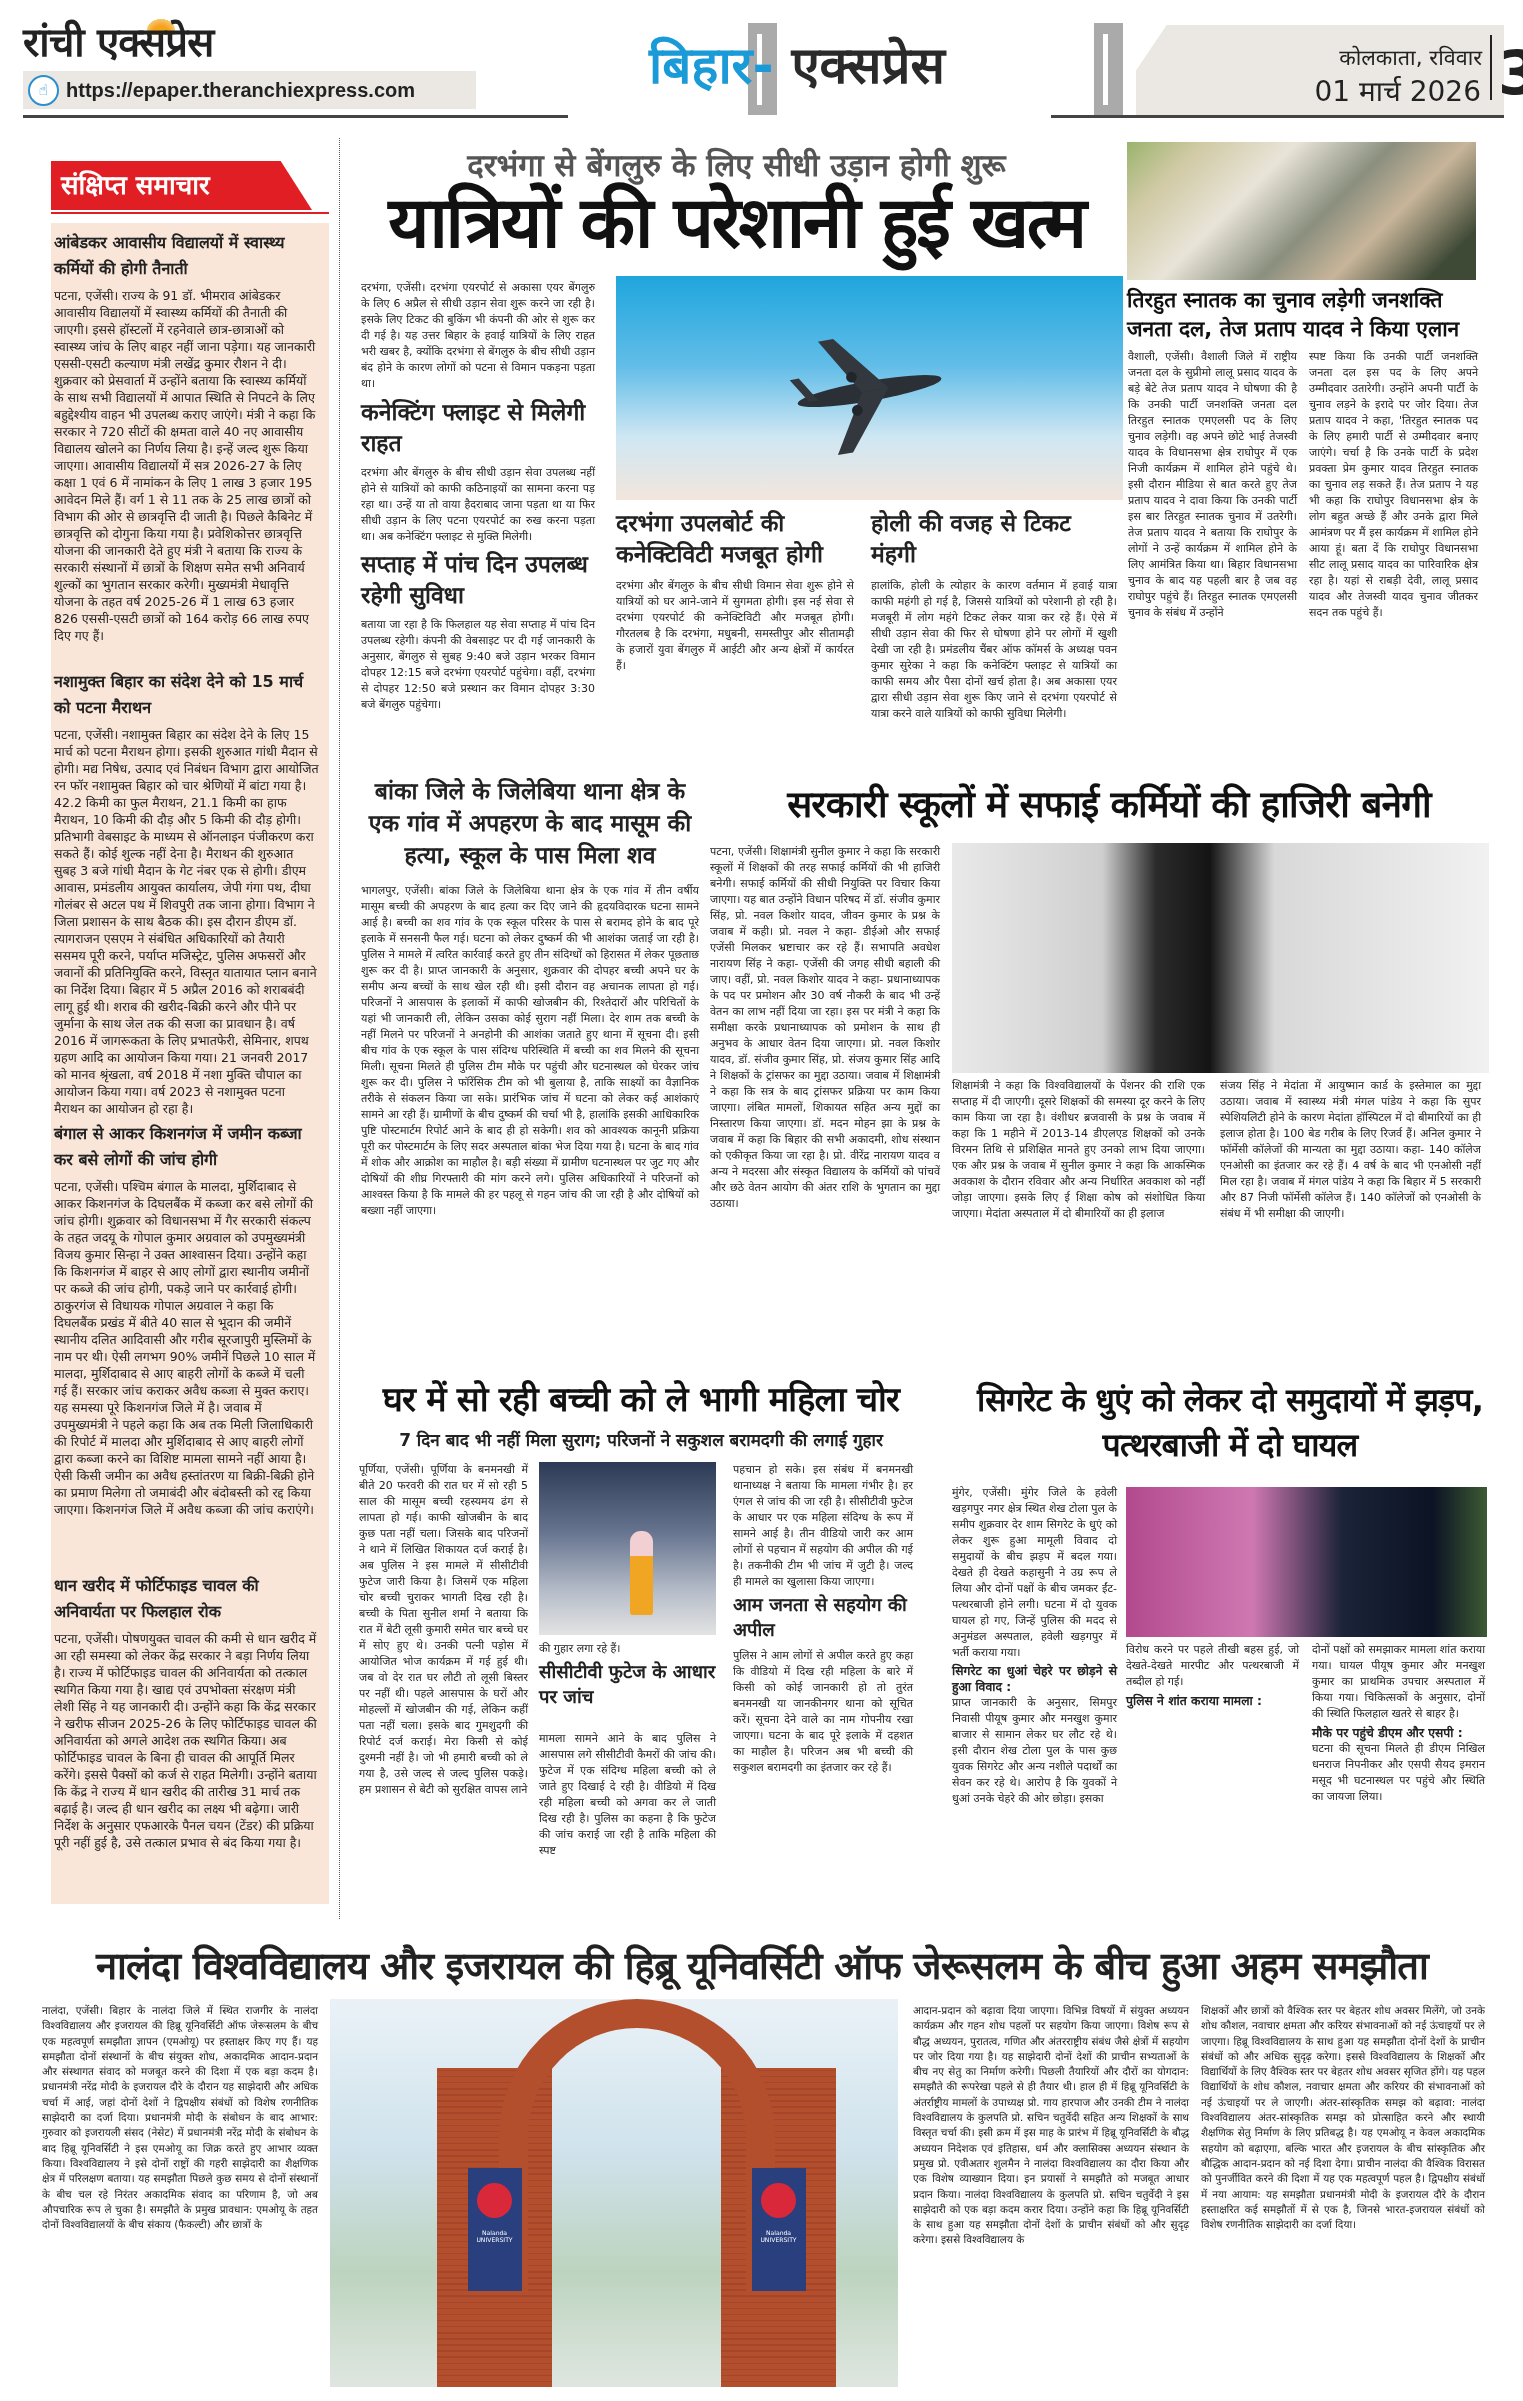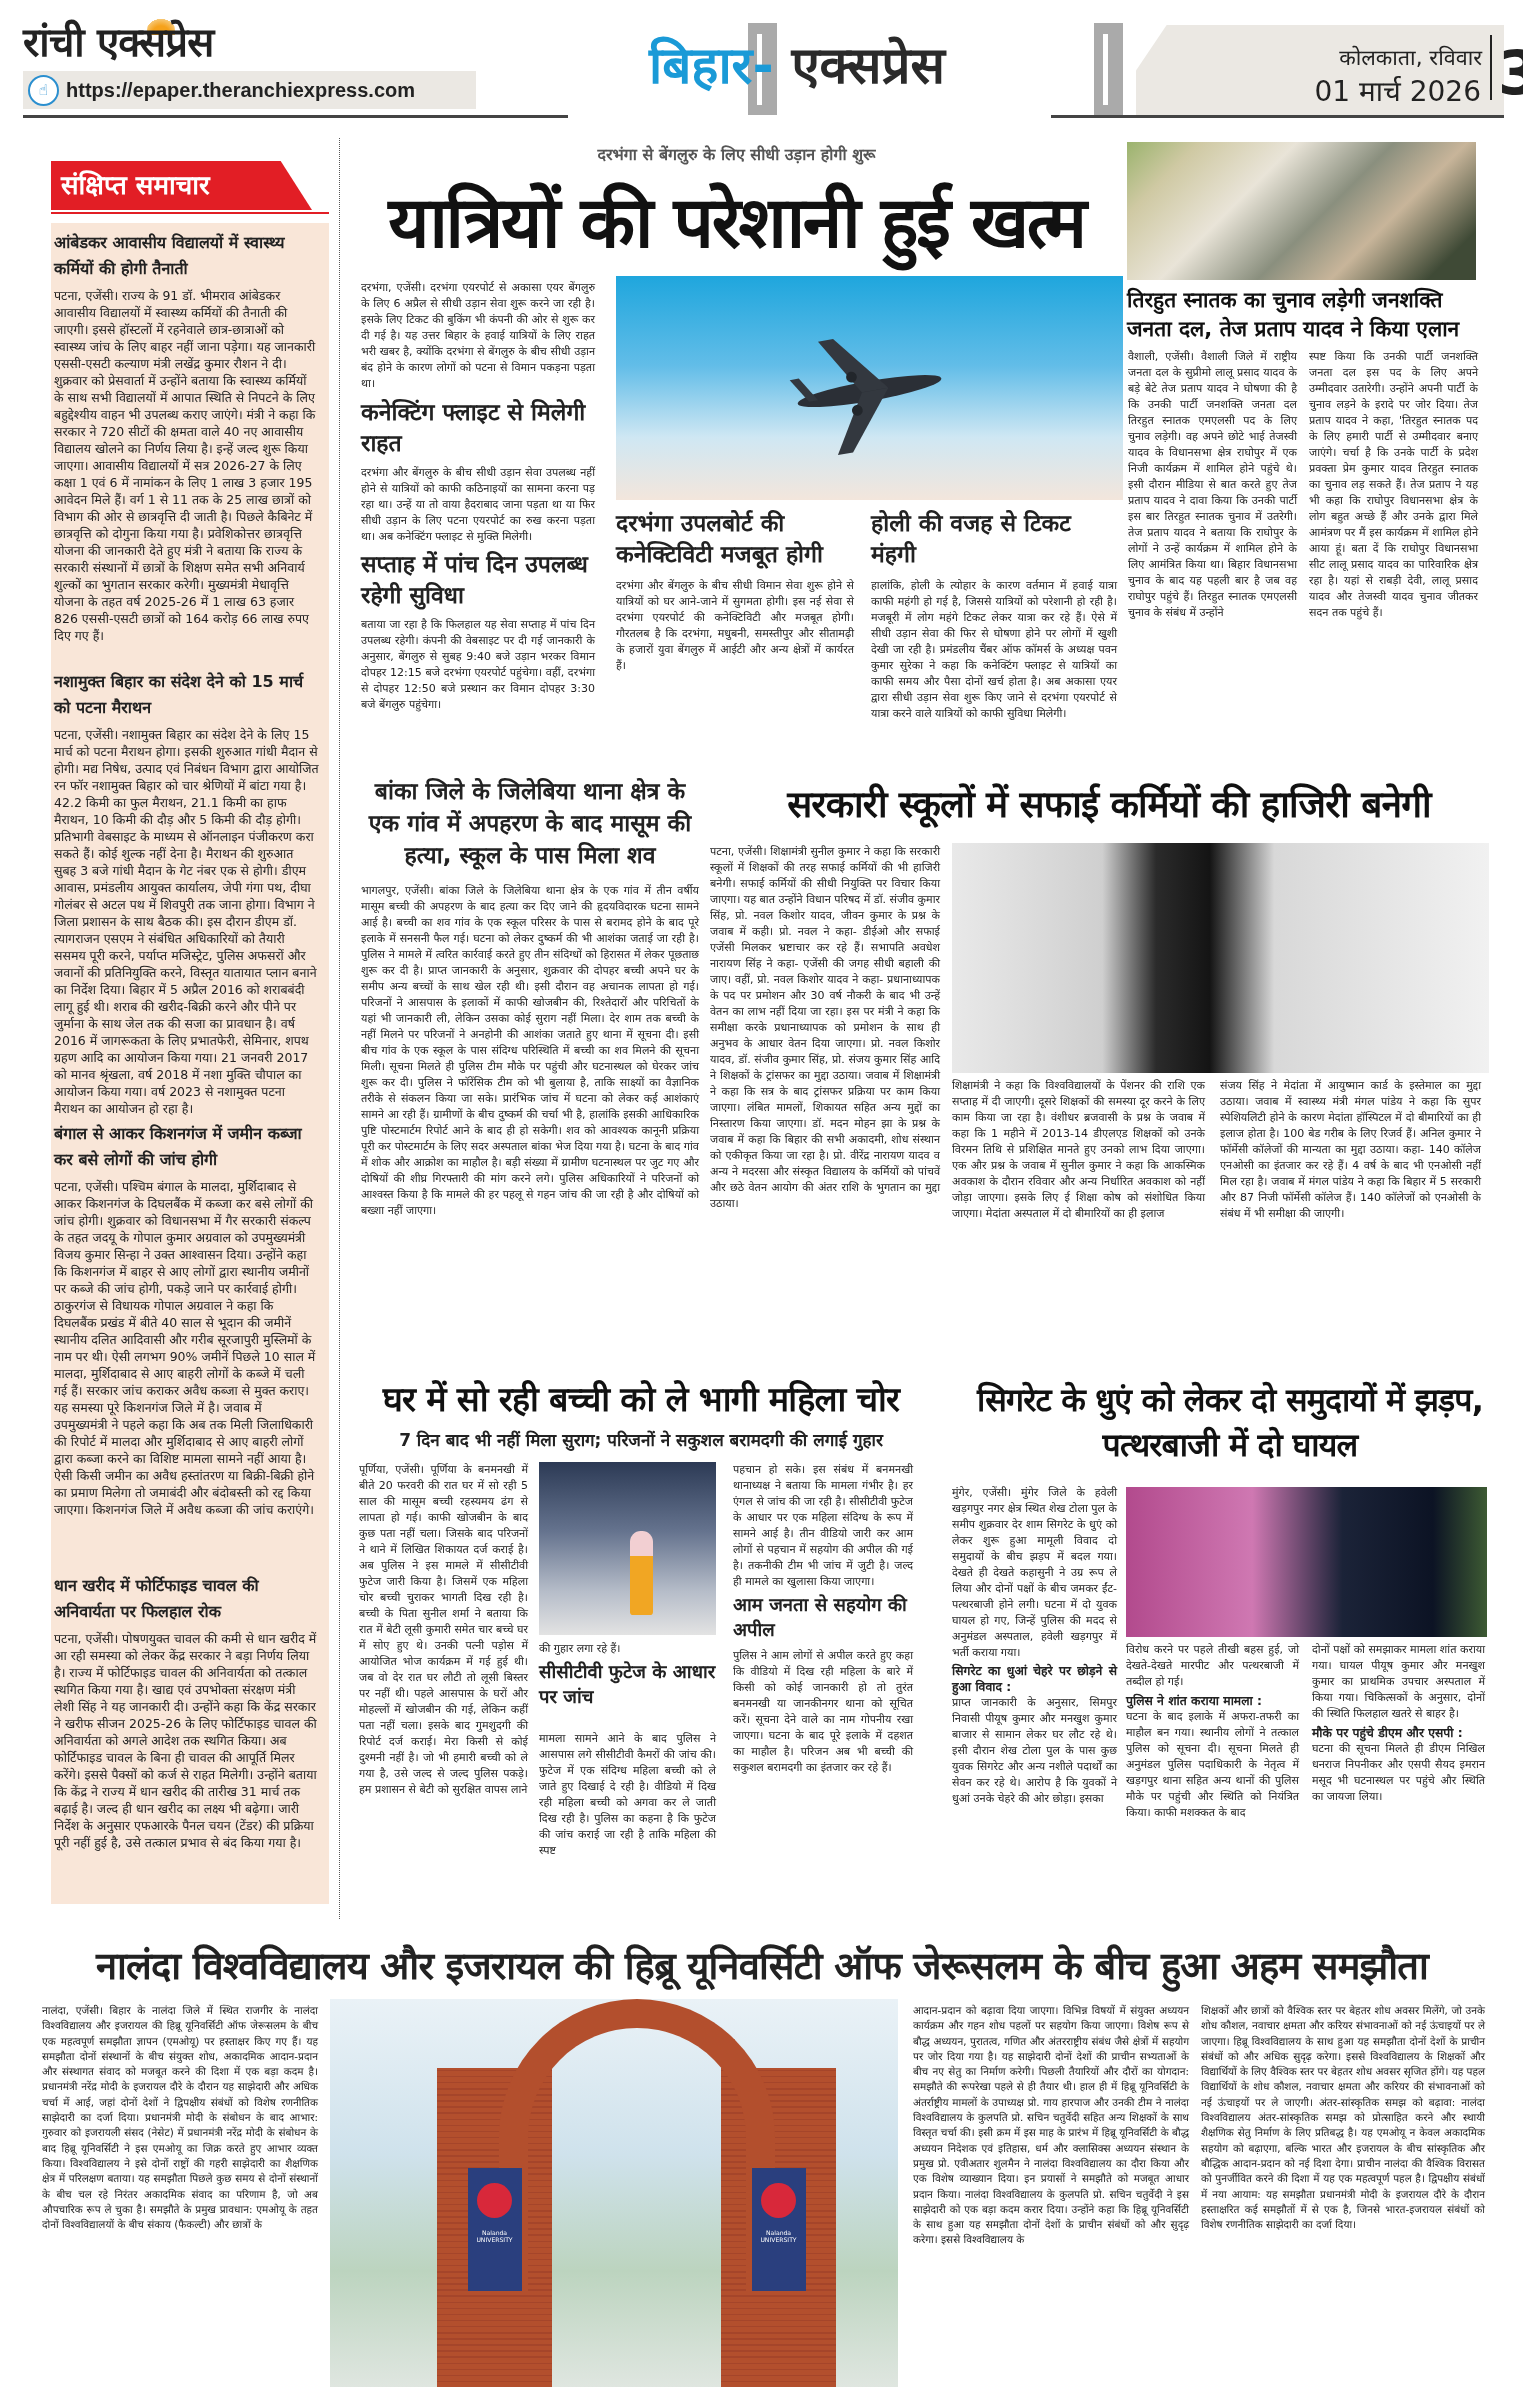--- a/index.html
+++ b/index.html
@@ -23,21 +23,21 @@
 .hdr-date{left:1274px;top:71px;font-size:28px;color:#222;text-align:right;width:207px;white-space:nowrap}
 .hdr-vline{left:1490px;top:35px;width:1.5px;height:65px;background:#222}
 .hdr-page{left:1498px;top:38px;font-size:60px;font-weight:bold;color:#222}
 .brief-tab{left:51px;top:161px;width:261px;height:49px;background:#e21e25;clip-path:polygon(0 0,88% 0,100% 100%,0 100%)}
 .brief-tab-text{left:61px;top:161px;font-size:26px;font-weight:bold;color:#fff;line-height:48px}
 .brief-rule{left:51px;top:212px;width:278px;height:2.3px;background:#e21e25}
 .brief-box{left:51px;top:223px;width:278px;height:1681px;background:#f9e6d8}
 .brief-head{font-size:16px;font-weight:bold;line-height:26px;color:#222}
 .brief-body{font-size:12.5px;line-height:17px;color:#222}
 .colsep{width:0;border-left:1.5px dotted #555}
-.kicker{font-size:16px;color:#555;font-weight:bold;text-align:center}
+.kicker{font-size:31px;color:#555;font-weight:bold;text-align:center}
 .mega{font-size:71px;font-weight:bold;color:#111;letter-spacing:-2.3px;text-align:center;line-height:84px}
 .txt{font-size:11px;line-height:16px;text-align:justify;color:#222}
 .sub{font-size:23px;font-weight:bold;color:#222;line-height:31px}
 .img{overflow:hidden}
 .plane-sky{background:linear-gradient(180deg,#1fa6dd 0%,#62bde8 40%,#cfe7f3 72%,#f3e6dc 100%)}
 .head-big{font-size:37px;font-weight:bold;color:#111;line-height:43px;text-align:center;letter-spacing:-0.8px}
 .head-mid{font-size:23px;font-weight:bold;color:#222;line-height:31px;text-align:center}
 .crowd{background:linear-gradient(135deg,#9ab36d 0%,#cfc9a3 15%,#e9e4d8 35%,#8a8f7e 55%,#c8b59a 70%,#3f4a36 90%)}
 .sweeper{background:linear-gradient(90deg,#e9e9e9 0%,#cfcfcf 28%,#2b2b2b 38%,#141414 48%,#d8d8d8 60%,#f1f1f1 100%)}
 .cctv{background:linear-gradient(180deg,#2c3a55 0%,#65738e 40%,#b6bdc9 75%,#e3e3e3 100%)}
@@ -171,21 +171,20 @@
 <div class="abs" style="left:948px;top:1378px;width:564px;font-size:32px;font-weight:bold;color:#111;line-height:45px;text-align:center;letter-spacing:-0.8px">सिगरेट के धुएं को लेकर दो समुदायों में झड़प, पत्थरबाजी में दो घायल</div>
 <div class="abs" style="left:952px;top:1485px;width:165px;">
   <div class="txt">मुंगेर, एजेंसी। मुंगेर जिले के हवेली खड़गपुर नगर क्षेत्र स्थित शेख टोला पुल के समीप शुक्रवार देर शाम सिगरेट के धुएं को लेकर शुरू हुआ मामूली विवाद दो समुदायों के बीच झड़प में बदल गया। देखते ही देखते कहासुनी ने उग्र रूप ले लिया और दोनों पक्षों के बीच जमकर ईंट-पत्थरबाजी होने लगी। घटना में दो युवक घायल हो गए, जिन्हें पुलिस की मदद से अनुमंडल अस्पताल, हवेली खड़गपुर में भर्ती कराया गया।</div>
   <div class="txt" style="font-weight:bold;font-size:12.3px;margin-top:2px">सिगरेट का धुआं चेहरे पर छोड़ने से हुआ विवाद :</div>
   <div class="txt">प्राप्त जानकारी के अनुसार, सिमपुर निवासी पीयूष कुमार और मनखुश कुमार बाजार से सामान लेकर घर लौट रहे थे। इसी दौरान शेख टोला पुल के पास कुछ युवक सिगरेट और अन्य नशीले पदार्थों का सेवन कर रहे थे। आरोप है कि युवकों ने धुआं उनके चेहरे की ओर छोड़ा। इसका</div>
 </div>
 <div class="abs img night" style="left:1126px;top:1487px;width:361px;height:150px;"></div>
 <div class="abs" style="left:1126px;top:1642px;width:173px;">
   <div class="txt">विरोध करने पर पहले तीखी बहस हुई, जो देखते-देखते मारपीट और पत्थरबाजी में तब्दील हो गई।</div>
   <div class="txt" style="font-weight:bold;font-size:12.3px;margin-top:3.1px">पुलिस ने शांत कराया मामला :</div>
-  <div class="txt">घटना के बाद इलाके में अफरा-तफरी का माहौल बन गया। स्थानीय लोगों ने तत्काल पुलिस को सूचना दी। सूचना मिलते ही अनुमंडल पुलिस पदाधिकारी के नेतृत्व में खड़गपुर थाना सहित अन्य थानों की पुलिस मौके पर पहुंची और स्थिति को नियंत्रित किया। काफी मशक्कत के बाद</div>
 </div>
 <div class="abs" style="left:1312px;top:1642px;width:173px;">
   <div class="txt">दोनों पक्षों को समझाकर मामला शांत कराया गया। घायल पीयूष कुमार और मनखुश कुमार का प्राथमिक उपचार अस्पताल में किया गया। चिकित्सकों के अनुसार, दोनों की स्थिति फिलहाल खतरे से बाहर है।</div>
   <div class="txt" style="font-weight:bold;font-size:12.3px;margin-top:3.1px">मौके पर पहुंचे डीएम और एसपी :</div>
   <div class="txt">घटना की सूचना मिलते ही डीएम निखिल धनराज निपनीकर और एसपी सैयद इमरान मसूद भी घटनास्थल पर पहुंचे और स्थिति का जायजा लिया।</div>
 </div>
 
 <div class="abs" style="left:31px;top:1942px;width:1462px;font-size:38px;font-weight:bold;color:#222;line-height:49px;text-align:center;letter-spacing:-0.8px">नालंदा विश्वविद्यालय और इजरायल की हिब्रू यूनिवर्सिटी ऑफ जेरूसलम के बीच हुआ अहम समझौता</div>
 <div class="abs" style="left:42px;top:2003px;width:276px;">
   <div class="txt" style="font-size:10.4px;line-height:15.3px">नालंदा, एजेंसी। बिहार के नालंदा जिले में स्थित राजगीर के नालंदा विश्वविद्यालय और इजरायल की हिब्रू यूनिवर्सिटी ऑफ जेरूसलम के बीच एक महत्वपूर्ण समझौता ज्ञापन (एमओयू) पर हस्ताक्षर किए गए हैं। यह समझौता दोनों संस्थानों के बीच संयुक्त शोध, अकादमिक आदान-प्रदान और संस्थागत संवाद को मजबूत करने की दिशा में एक बड़ा कदम है। प्रधानमंत्री नरेंद्र मोदी के इजरायल दौरे के दौरान यह साझेदारी और अधिक चर्चा में आई, जहां दोनों देशों ने द्विपक्षीय संबंधों को विशेष रणनीतिक साझेदारी का दर्जा दिया। प्रधानमंत्री मोदी के संबोधन के बाद आभार: गुरुवार को इजरायली संसद (नेसेट) में प्रधानमंत्री नरेंद्र मोदी के संबोधन के बाद हिब्रू यूनिवर्सिटी ने इस एमओयू का जिक्र करते हुए आभार व्यक्त किया। विश्वविद्यालय ने इसे दोनों राष्ट्रों की गहरी साझेदारी का शैक्षणिक क्षेत्र में परिलक्षण बताया। यह समझौता पिछले कुछ समय से दोनों संस्थानों के बीच चल रहे निरंतर अकादमिक संवाद का परिणाम है, जो अब औपचारिक रूप ले चुका है। समझौते के प्रमुख प्रावधान: एमओयू के तहत दोनों विश्वविद्यालयों के बीच संकाय (फैकल्टी) और छात्रों के</div>

